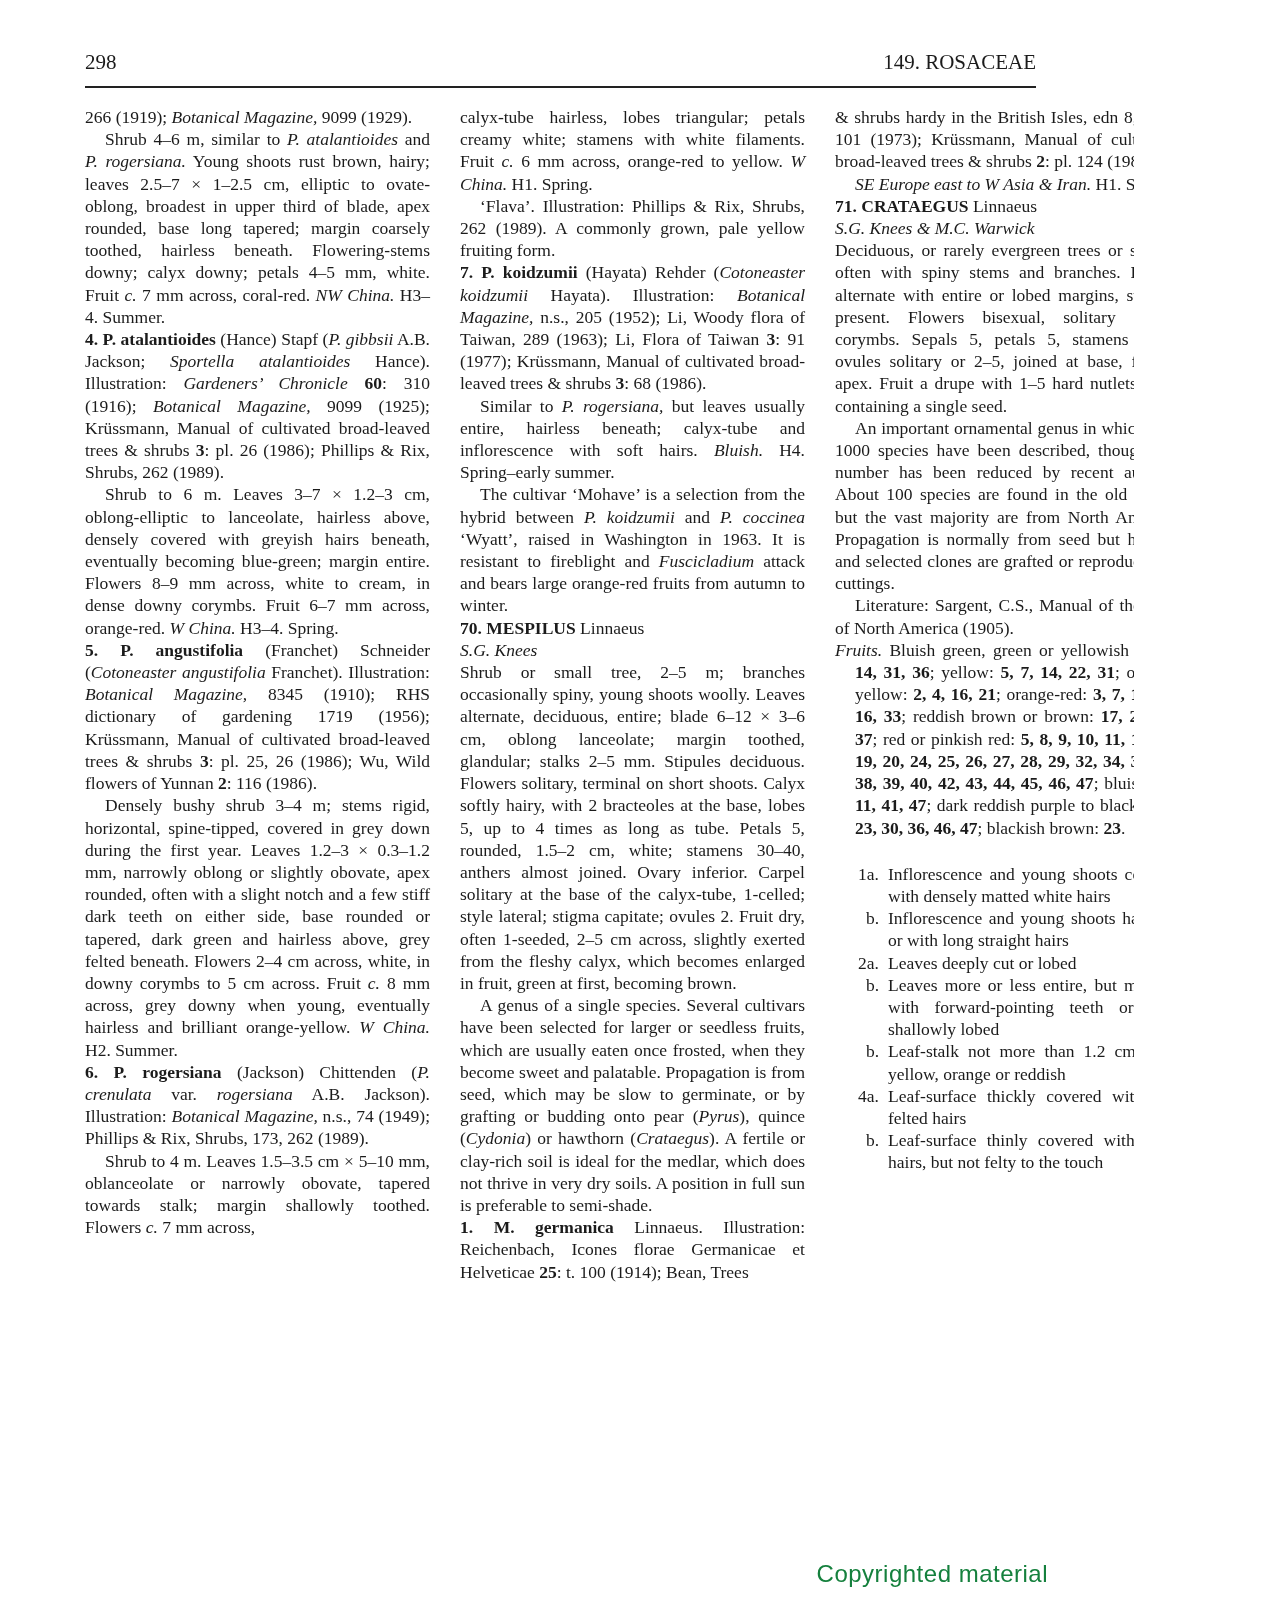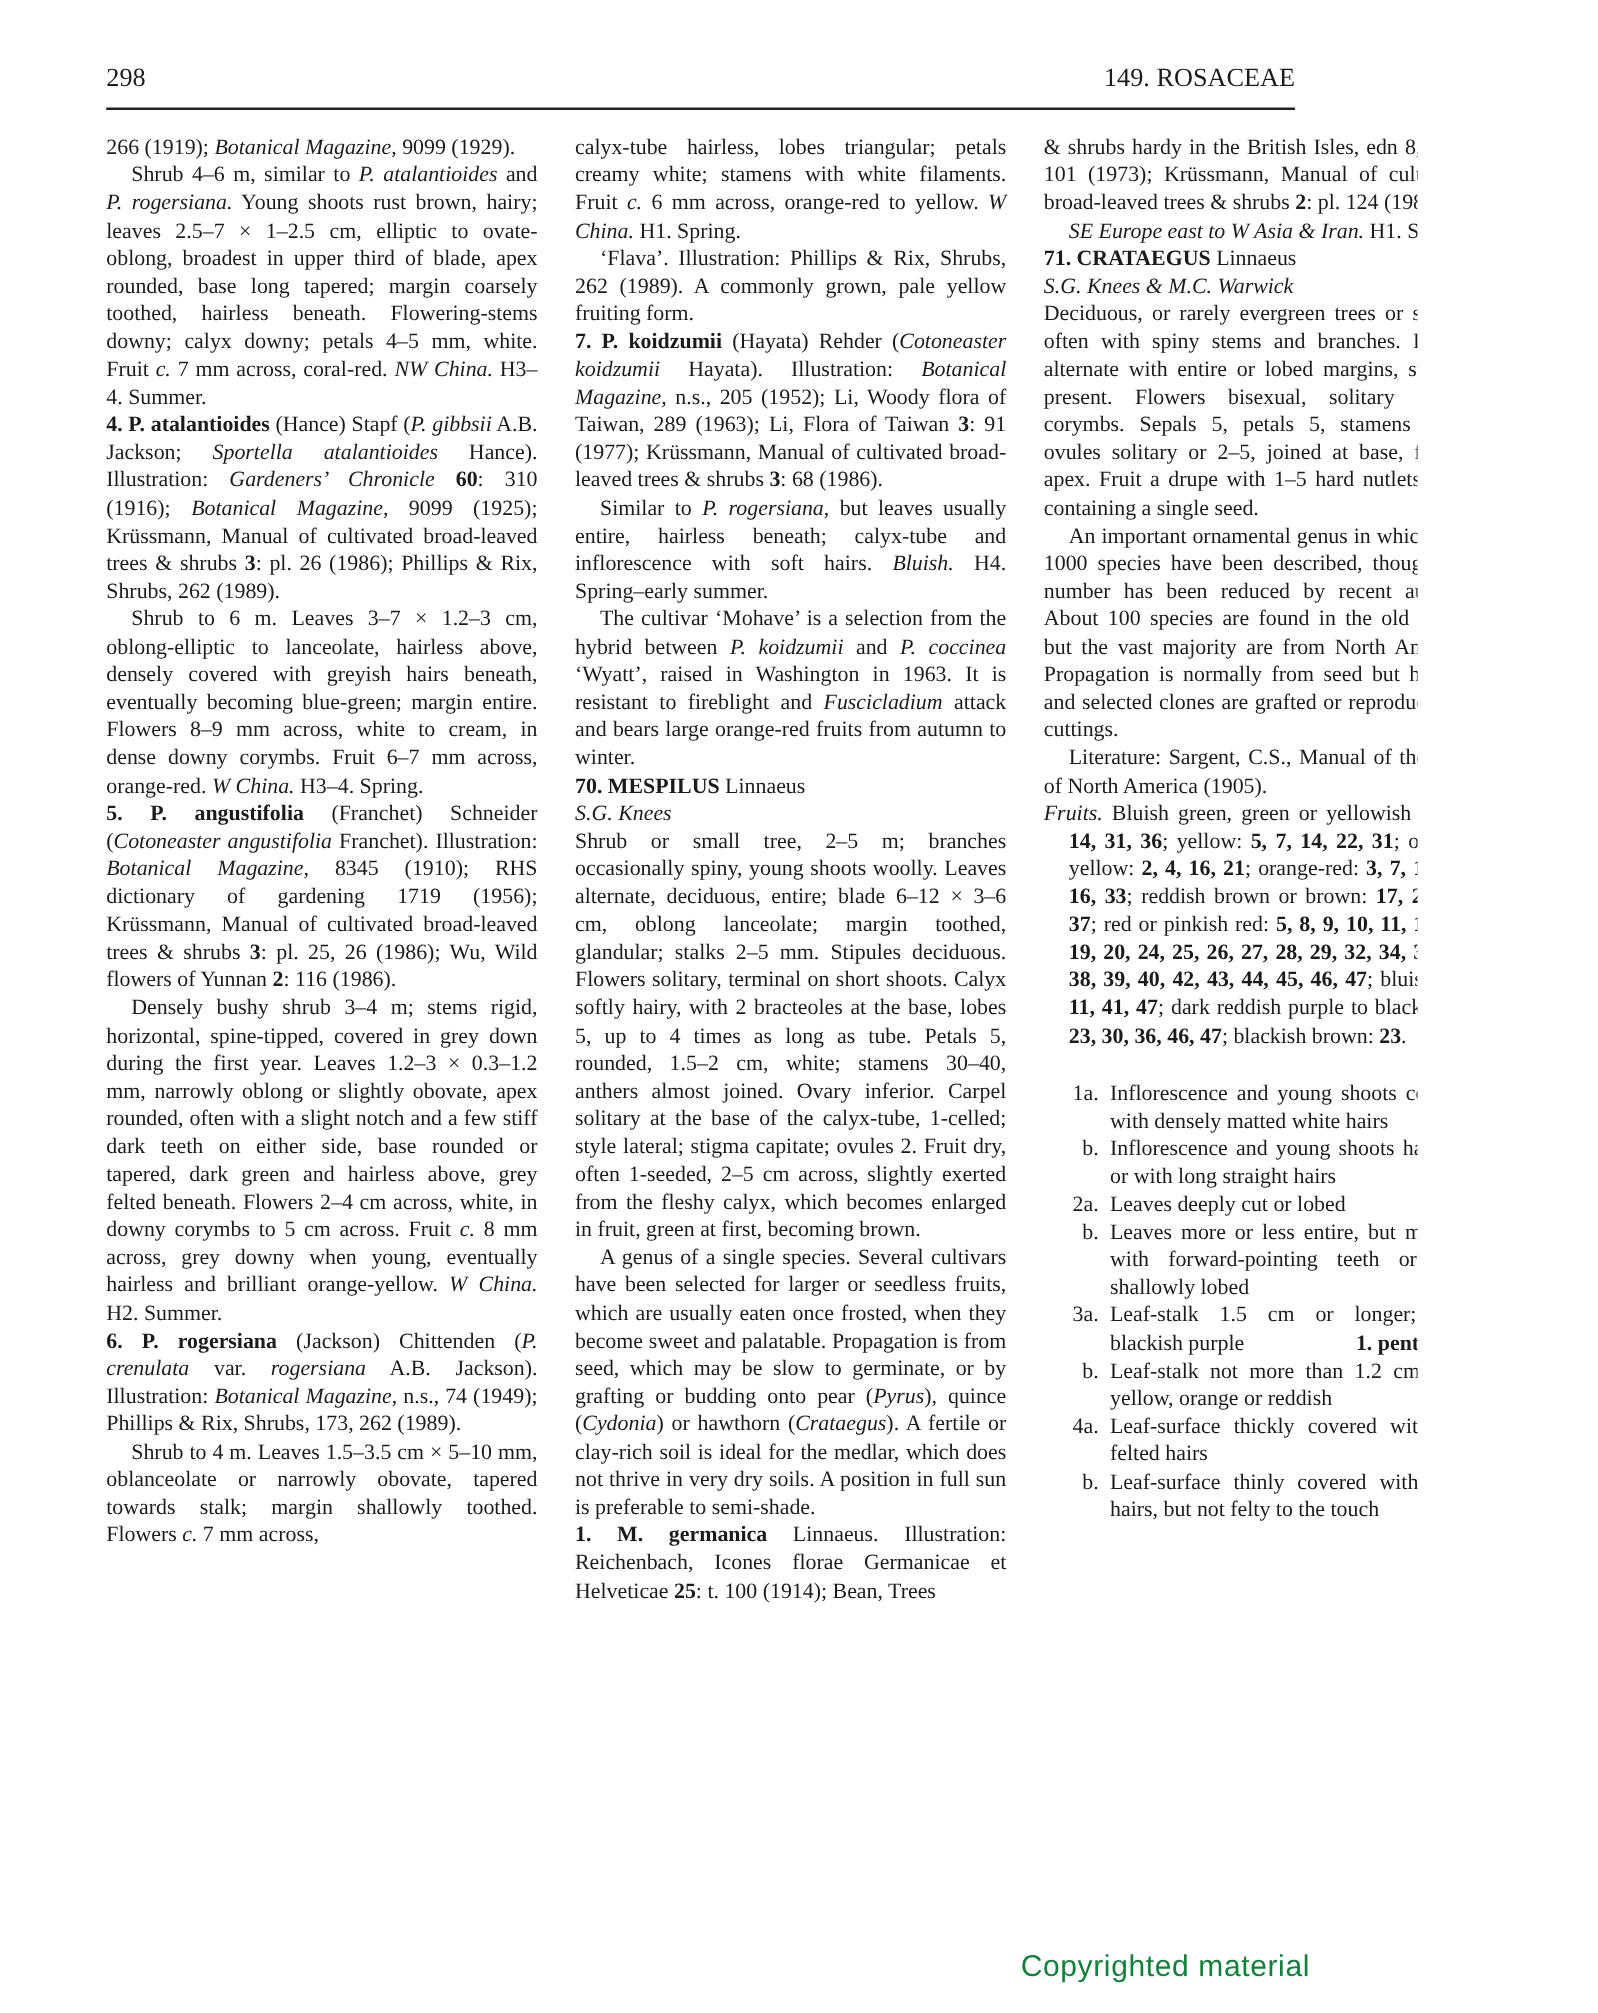--- a/index.html
+++ b/index.html
@@ -104,24 +104,20 @@
         </div>
         <div class="key-item">
           <span class="key-label">2a.</span>
           <p class="key-text"><span>Leaves deeply cut or lobed</span><span class="key-target">3</span></p>
         </div>
         <div class="key-item">
           <span class="key-label">b.</span>
           <p class="key-text"><span>Leaves more or less entire, but margins with forward-pointing teeth or very shallowly lobed</span><span class="key-target">7</span></p>
         </div>
         <div class="key-item">
-          <span class="key-label">3a.</span>
-          <p class="key-text"><span>Leaf-stalk 1.5 cm or longer; fruit blackish purple</span><b class="key-target">1. pentagyna</b></p>
-        </div>
-        <div class="key-item">
           <span class="key-label">b.</span>
           <p class="key-text"><span>Leaf-stalk not more than 1.2 cm; fruit yellow, orange or reddish</span><span class="key-target">4</span></p>
         </div>
         <div class="key-item">
           <span class="key-label">4a.</span>
           <p class="key-text"><span>Leaf-surface thickly covered with soft felted hairs</span><span class="key-target">5</span></p>
         </div>
         <div class="key-item">
           <span class="key-label">b.</span>
           <p class="key-text"><span>Leaf-surface thinly covered with short hairs, but not felty to the touch</span><span class="key-target">6</span></p>

